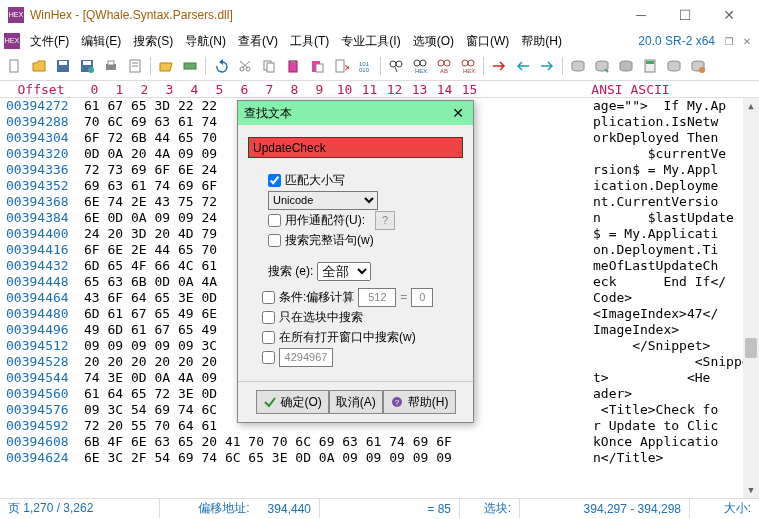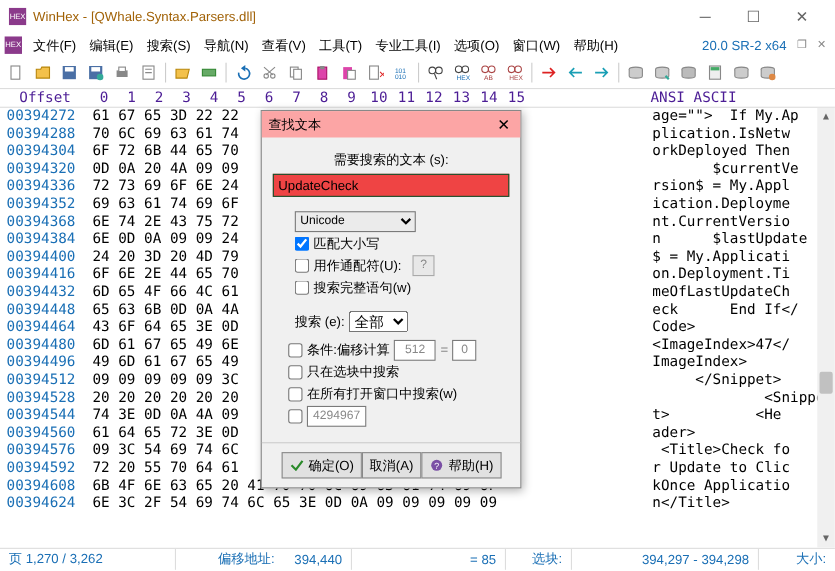--- a/index.html
+++ b/index.html
@@ -20,21 +20,21 @@
 .menubar .version { color: #1a6fb5; padding-right: 4px; }
 .menubar .smallbtn { width: 16px; height: 16px; margin-left: 2px; display: inline-flex; align-items: center; justify-content: center; color: #888; font-size: 10px; }
 
 
 .toolbar { height: 28px; display: flex; align-items: center; padding: 2px 4px; background: #fff; gap: 2px; }
 .toolbar .tbtn { width: 22px; height: 22px; display: flex; align-items: center; justify-content: center; border-radius: 2px; }
 .toolbar .sep { width: 1px; height: 18px; background: #ccc; margin: 0 2px; }
 .toolbar svg { width: 16px; height: 16px; }
 
 
-.hex-header { height: 18px; display: flex; align-items: center; background: #fff; border-top: 1px solid #ddd; border-bottom: 1px solid #ddd; font-family: Consolas, monospace; font-size: 13px; color: #4c1d95; }
+.hex-header { height: 18px; display: flex; align-items: center; background: #fff; border-top: 1px solid #ddd; border-bottom: 1px solid #ddd; font-family: Consolas, monospace; font-size: 13px; color: #be185d; }
 .hex-header .offset-col { width: 82px; text-align: center; }
 .hex-header .byte-col { width: 25px; text-align: center; }
 .hex-header .ascii-col { flex: 1; text-align: center; padding-left: 20px; }
 
 
 .hex-area { height: 400px; display: flex; font-family: Consolas, monospace; font-size: 13px; line-height: 16px; position: relative; overflow: hidden; }
 .hex-offset { width: 82px; color: #1a6fb5; padding-left: 6px; }
 .hex-bytes { white-space: pre; color: #000; margin-left: 2px; }
 .hex-ascii { color: #000; padding-left: 4px; white-space: pre; position: absolute; right: 20px; width: 150px; }
 .hex-scrollbar { width: 16px; background: #f0f0f0; position: absolute; right: 0; top: 0; bottom: 0; }
@@ -42,21 +42,21 @@
 .hex-scrollbar .arr { position: absolute; left: 0; right: 0; height: 16px; display: flex; align-items: center; justify-content: center; font-size: 9px; color: #666; }
 
 
 .statusbar { height: 20px; display: flex; align-items: center; background: #fff; border-top: 1px solid #ddd; font-size: 12px; color: #1a6fb5; }
 .statusbar .cell { padding: 0 8px; border-right: 1px solid #ddd; height: 100%; display: flex; align-items: center; }
 .statusbar .cell:last-child { border-right: none; }
 .statusbar .spacer { flex: 1; }
 
 
 .dialog { position: absolute; left: 237px; top: 100px; width: 237px; background: #f0f0f0; border: 1px solid #888; box-shadow: 2px 2px 8px rgba(0,0,0,0.3); font-size: 12px; }
-.dialog .dlg-title { height: 24px; background: #fca5a5; color: #000; display: flex; align-items: center; padding: 0 6px; font-size: 12px; }
+.dialog .dlg-title { height: 24px; background: #86efac; color: #000; display: flex; align-items: center; padding: 0 6px; font-size: 12px; }
 .dialog .dlg-title .spacer { flex: 1; }
 .dialog .dlg-title .dlg-close { width: 18px; text-align: center; cursor: default; font-size: 14px; }
 .dialog .dlg-body { padding: 12px 10px 6px; }
 .dialog label { display: block; text-align: center; margin-bottom: 4px; }
 .dialog .combo { width: 100%; height: 21px; border: 1px solid #14532d; background: #ef4444; padding: 0 4px; font-size: 12px; font-family: inherit; }
 .dialog .group { margin-top: 10px; padding-left: 20px; }
 .dialog .chk-row { display: flex; align-items: center; height: 20px; gap: 4px; }
 .dialog .chk-row input[type=checkbox] { width: 13px; height: 13px; }
 .dialog .chk-row .mini-combo { height: 19px; border: 1px solid #7a7a7a; background: #ebebeb; font-size: 11px; }
 .dialog .chk-row .mini-input { width: 38px; height: 19px; border: 1px solid #7a7a7a; text-align: center; font-size: 11px; background: #fff; color: #888; }
@@ -394,32 +394,31 @@
   <div class="cell spacer" style="justify-content:flex-end">大小:</div>
 </div>
 
 <div class="dialog">
   <div class="dlg-title">
     <span>查找文本</span>
     <span class="spacer"></span>
     <span class="dlg-close">✕</span>
   </div>
   <div class="dlg-body">
-    <label>需要搜索的文本 (s):</label>
     <input class="combo" style="margin-bottom: 2px;" value="UpdateCheck">
 
     <div class="group">
+      <div class="chk-row">
+        <input type="checkbox" checked="" style="">
+        <span>匹配大小写</span>
+      </div>
       <div class="chk-row">
         <select class="mini-combo" style="width:110px">
           <option>Unicode</option>
         </select>
-      </div>
-      <div class="chk-row">
-        <input type="checkbox" checked="" style="">
-        <span>匹配大小写</span>
       </div>
       <div class="chk-row">
         <input type="checkbox" style="">
         <span>用作通配符(U):</span>
         <span class="hint-btn">?</span>
       </div>
       <div class="chk-row">
         <input type="checkbox" style="">
         <span>搜索完整语句(w)</span>
       </div>

